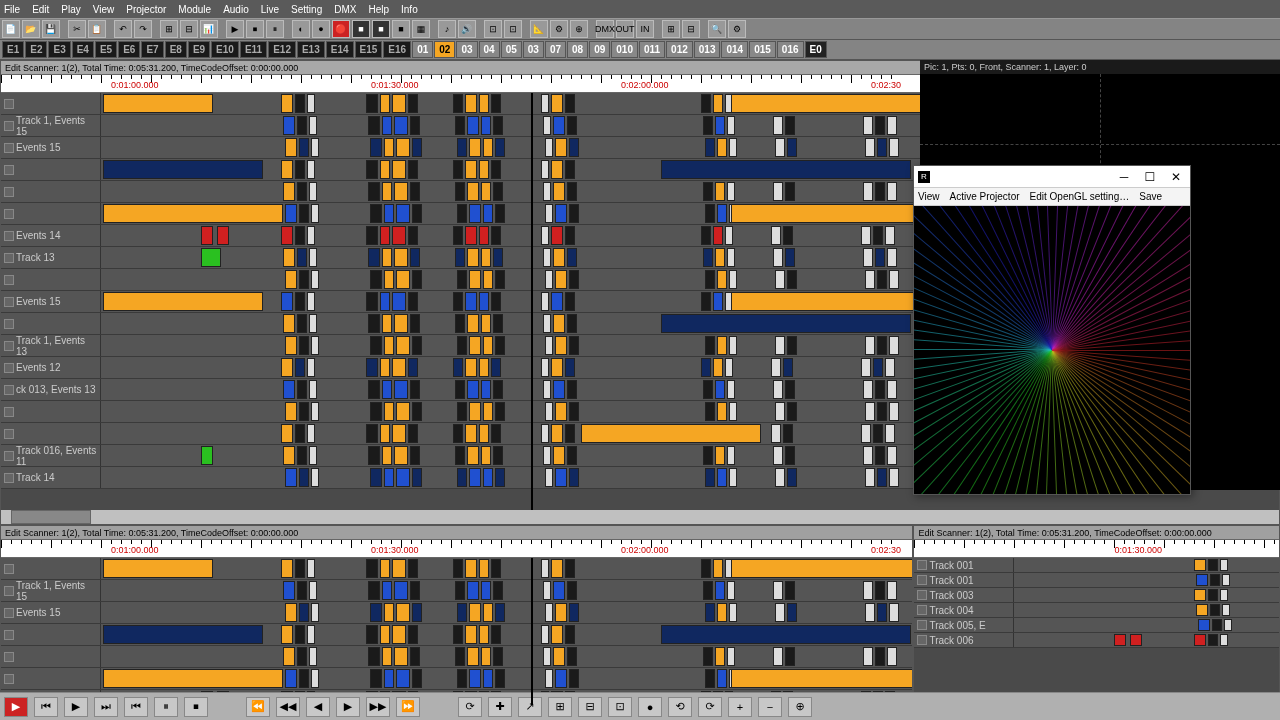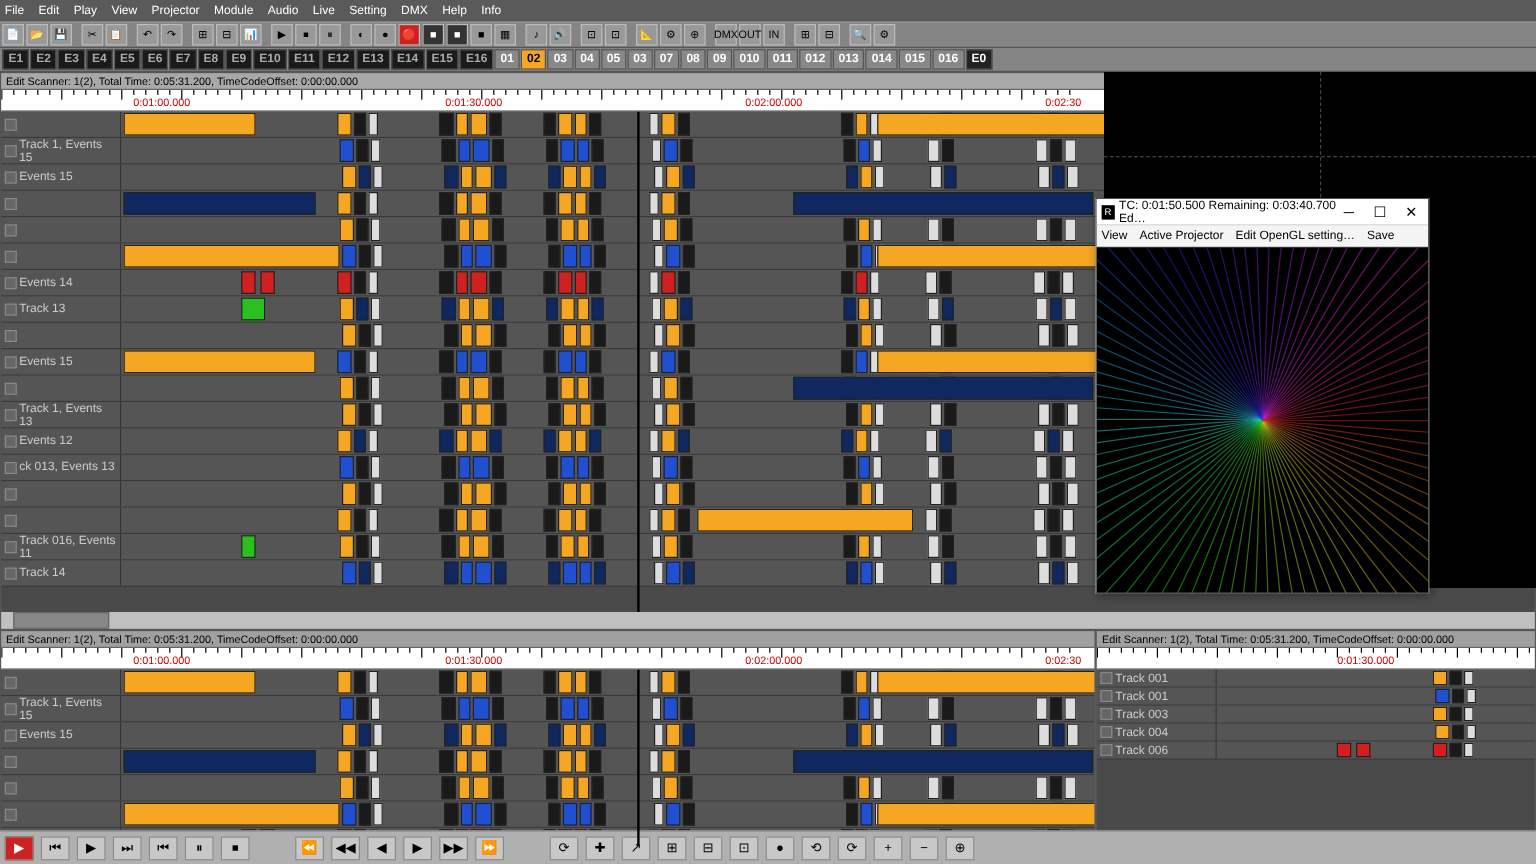--- a/index.html
+++ b/index.html
@@ -1231,20 +1231,31 @@
                 </div>
                 <div class="track-body">
                   <div class="clip yellow" style="left: 182px; width: 12px;"></div>
                   <div class="clip dark" style="left: 196px; width: 10px;"></div>
                   <div class="clip white" style="left: 208px; width: 8px;"></div>
                 </div>
               </div>
               <div class="track short">
                 <div class="track-head">
                   <div class="sq"></div>
+                  <span>Track 005, E</span>
+                </div>
+                <div class="track-body">
+                  <div class="clip blue" style="left: 184px; width: 12px;"></div>
+                  <div class="clip dark" style="left: 198px; width: 10px;"></div>
+                  <div class="clip white" style="left: 210px; width: 8px;"></div>
+                </div>
+              </div>
+              <div class="track short">
+                <div class="track-head">
+                  <div class="sq"></div>
                   <span>Track 006</span>
                 </div>
                 <div class="track-body">
                   <div class="clip red" style="left: 180px; width: 12px;"></div>
                   <div class="clip dark" style="left: 194px; width: 10px;"></div>
                   <div class="clip white" style="left: 206px; width: 8px;"></div>
                   <div class="clip red" style="left: 100px; width: 12px;"></div>
                   <div class="clip red" style="left: 116px; width: 12px;"></div>
                 </div>
               </div>
@@ -1285,27 +1296,27 @@
       <div class="tp-btn">●</div>
       <div class="tp-btn">⟲</div>
       <div class="tp-btn">⟳</div>
       <div class="tp-btn">+</div>
       <div class="tp-btn">−</div>
       <div class="tp-btn">⊕</div>
     </div>
 </div>
 
 <div class="preview">
+  <div class="preview-status">Pic: 1, Pts: 0, Front, Scanner: 1, Layer: 0</div>
   <div class="preview-grid"></div>
 </div>
 
 <div class="float-win">
   <div class="float-title">
     <span style="width:12px;height:12px;background:#000;color:#fff;display:inline-flex;align-items:center;justify-content:center;margin-right:4px;font-size:8px">R</span>
-    <span>TC: 0:01:50.500  Remaining: 0:03:40.700  Ed…</span>
     <div class="btns">
       <span class="wb">─</span>
       <span class="wb">☐</span>
       <span class="wb">✕</span>
     </div>
   </div>
   <div class="float-menu" id="floatmenu">
       <span>View</span>
       <span>Active Projector</span>
       <span>Edit OpenGL setting…</span>

